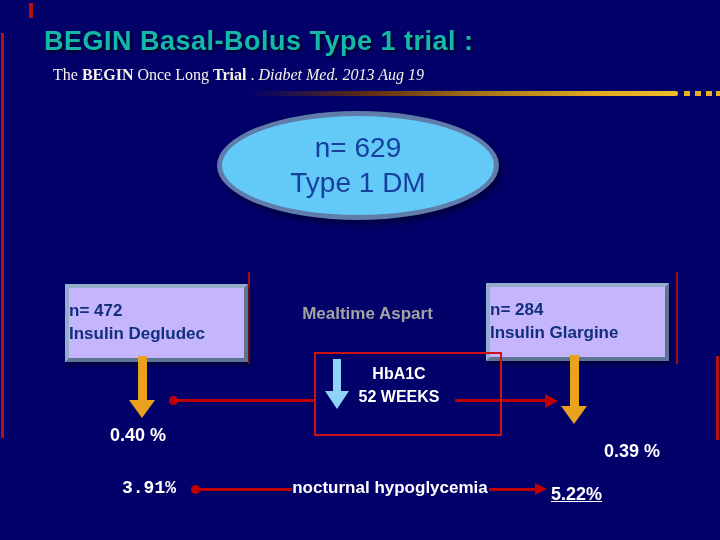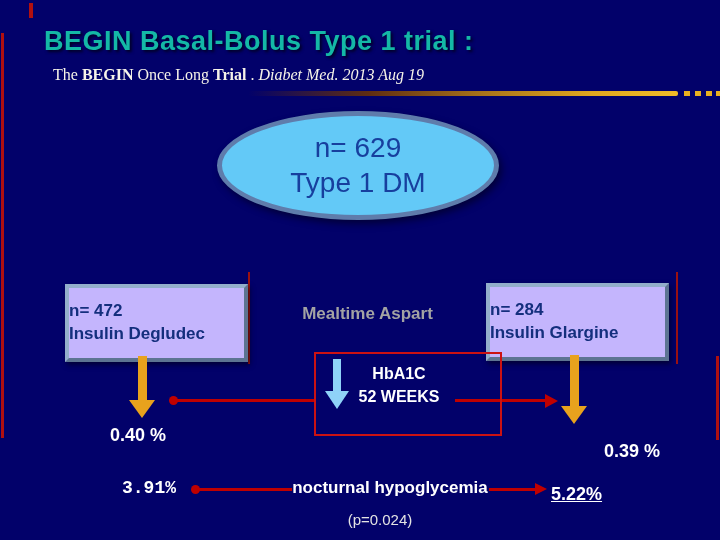--- a/index.html
+++ b/index.html
@@ -170,15 +170,14 @@
   <div class="val v-hba1c-r">0.39 %</div>
 
   <div class="val v-hypo-l">3.91%</div>
   <div class="cdot d2"></div>
   <div class="cline h2l"></div>
   <div class="hypo-label">nocturnal hypoglycemia</div>
   <div class="cline h2r"></div>
   <div class="chead a2"></div>
   <div class="val v-hypo-r">5.22%</div>
 
-  <div class="pvalue">(p=0.024)</div>
 
 </div>
 
 </body></html>

